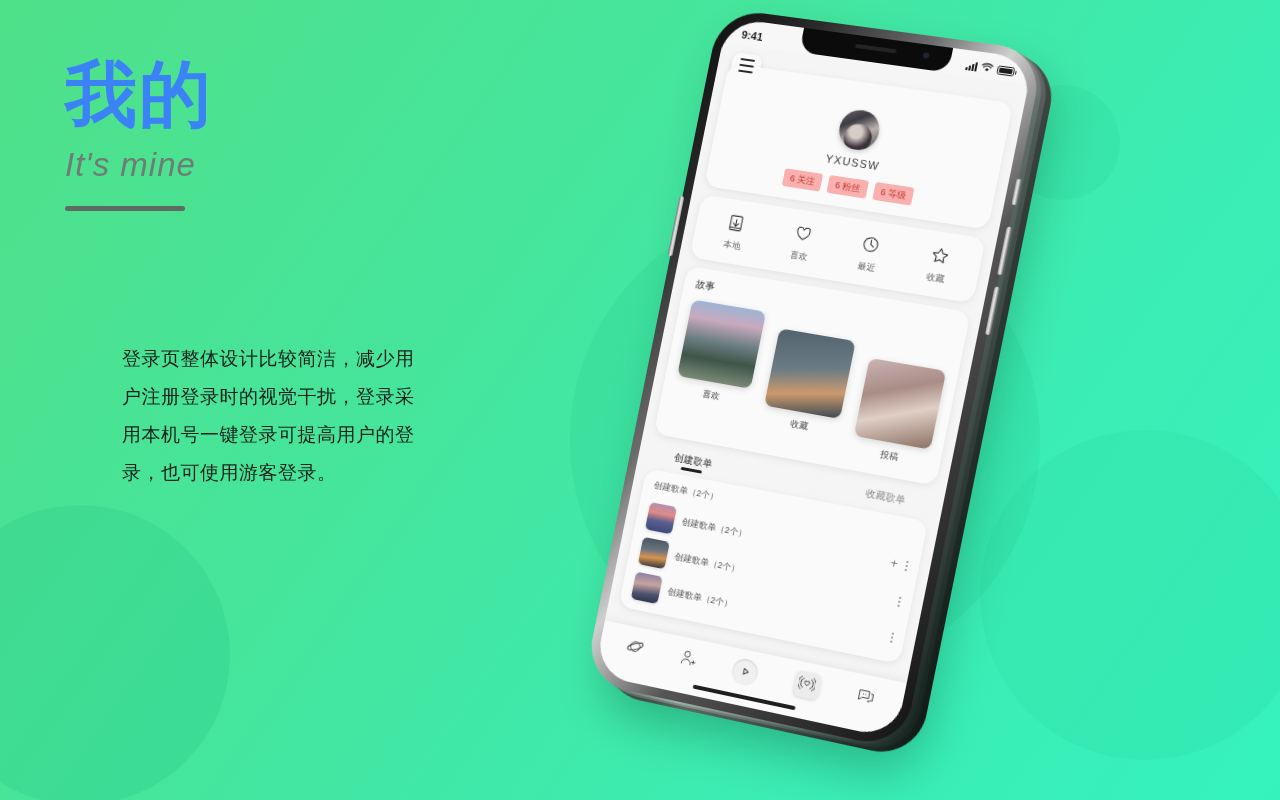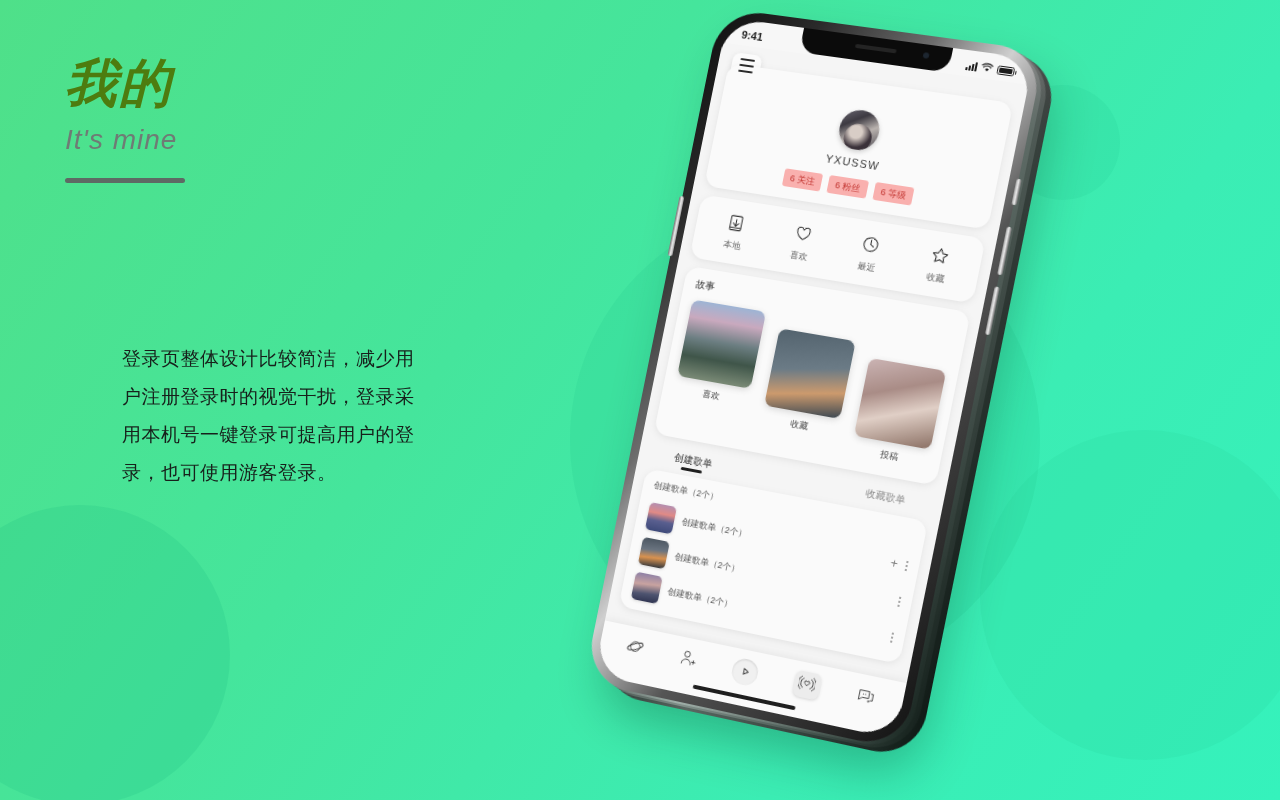--- a/index.html
+++ b/index.html
@@ -17,25 +17,25 @@
   #blob-mid   { left: 570px; top: 205px; width: 470px; height: 470px;
                 background: rgba(30,195,135,.16); }
   #blob-right { left: 1005px; top: 85px; width: 115px; height: 115px;
                 background: rgba(30,195,140,.14); }
   #blob-bottom{ left: 980px; top: 430px; width: 330px; height: 330px;
                 background: rgba(30,195,140,.12); }
 
   
   .left-col { position: absolute; left: 65px; top: 55px; width: 420px; z-index: 4; }
   #page-title {
-    font-size: 52px; font-weight: bold; font-style: italic;
-    color: #4d7c0f; letter-spacing: 2px; line-height: 1.1;
+    font-size: 72px; font-weight: bold; 
+    color: #3b82f6; letter-spacing: 2px; line-height: 1.1;
   }
   #page-subtitle {
-    margin-top: 12px; font-size: 28px; font-style: italic;
+    margin-top: 12px; font-size: 33px; font-style: italic;
     color: #6f7b75; letter-spacing: 1px;
   }
   #title-rule {
     margin-top: 22px; width: 120px; height: 5px;
     background: #5e6a64; border-radius: 3px;
   }
   #body-copy {
     position: absolute; left: 122px; top: 340px; width: 300px; z-index: 4;
     font-size: 19px; line-height: 38px; color: #17201b; letter-spacing: .5px;
   }

